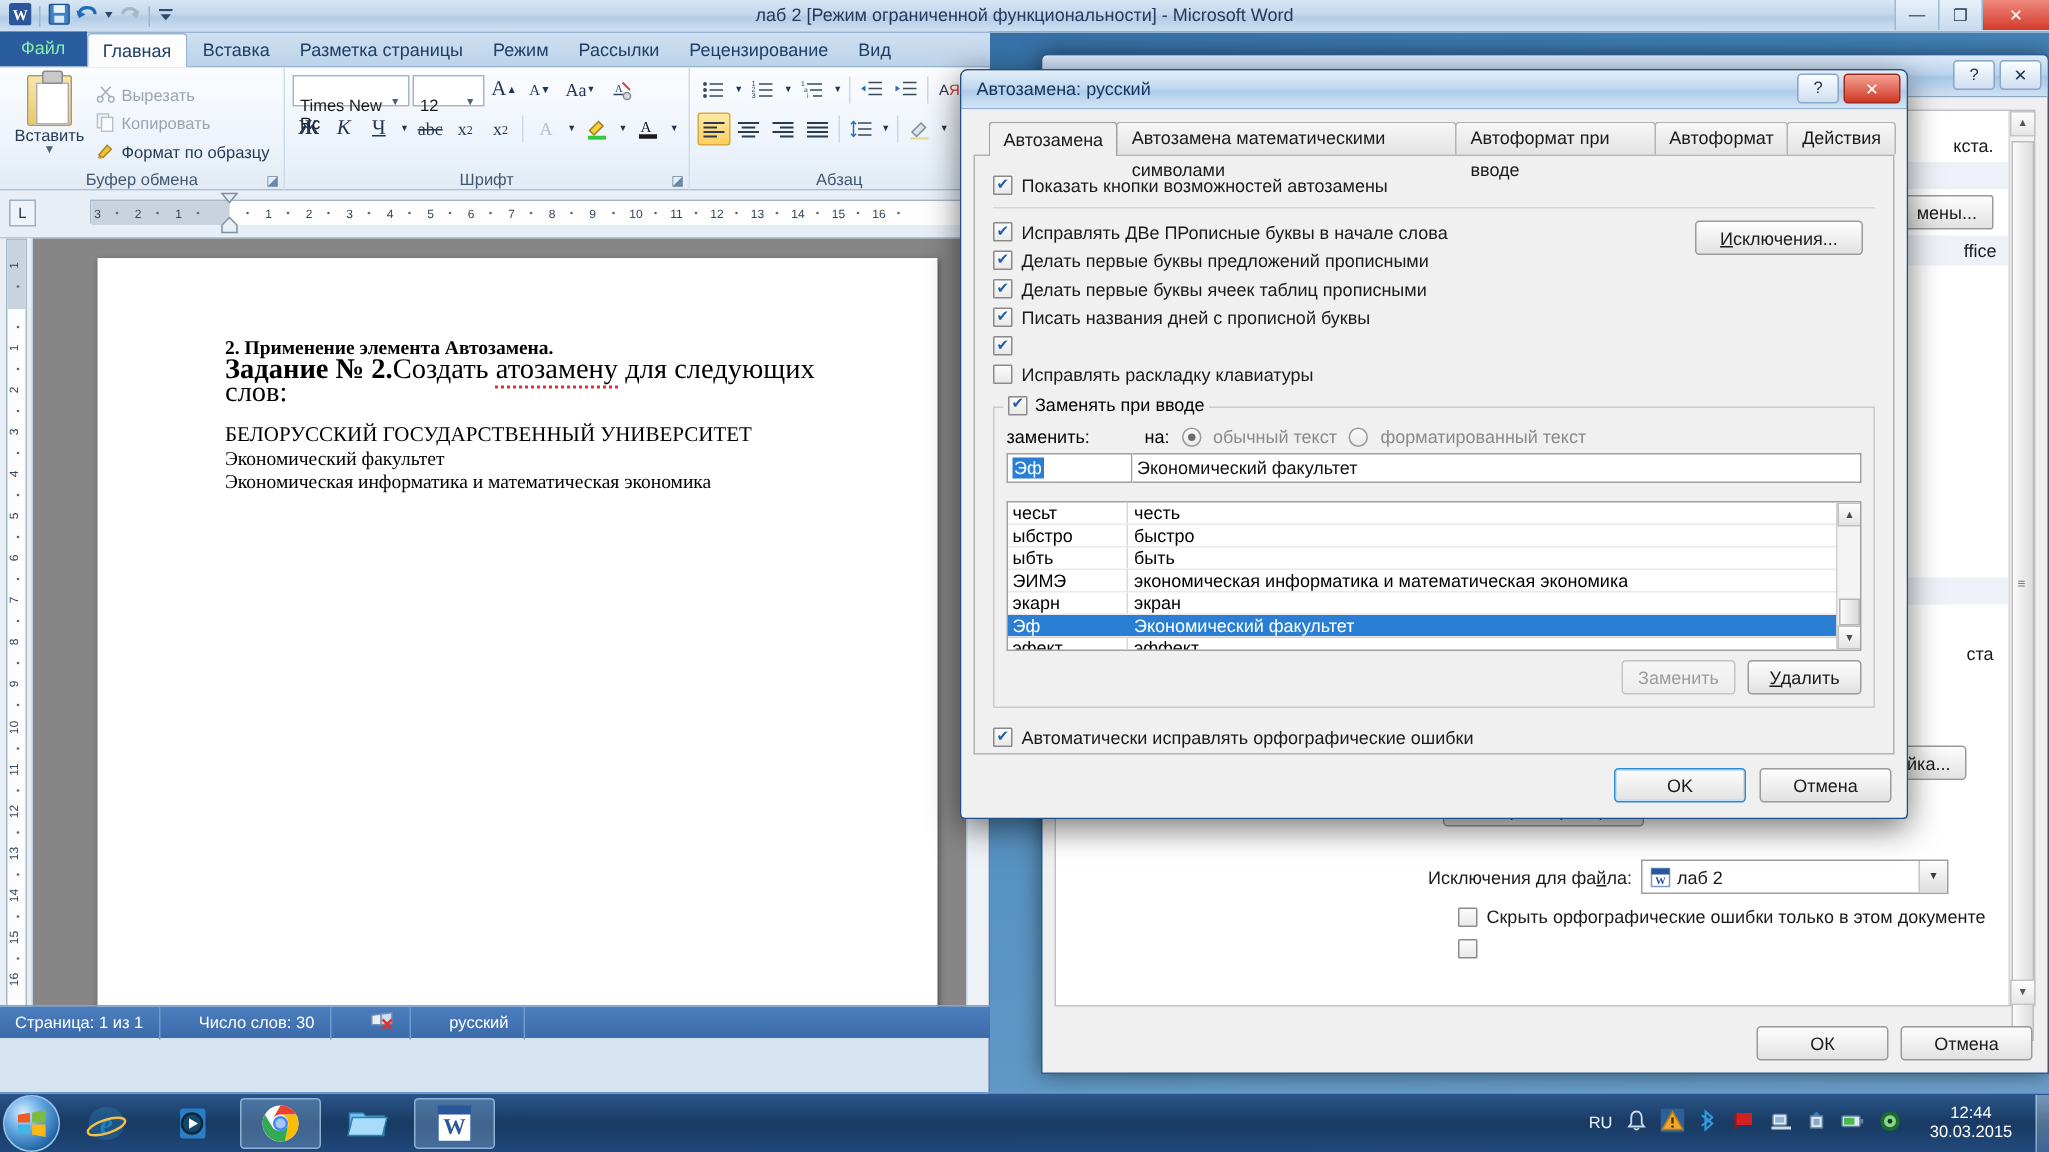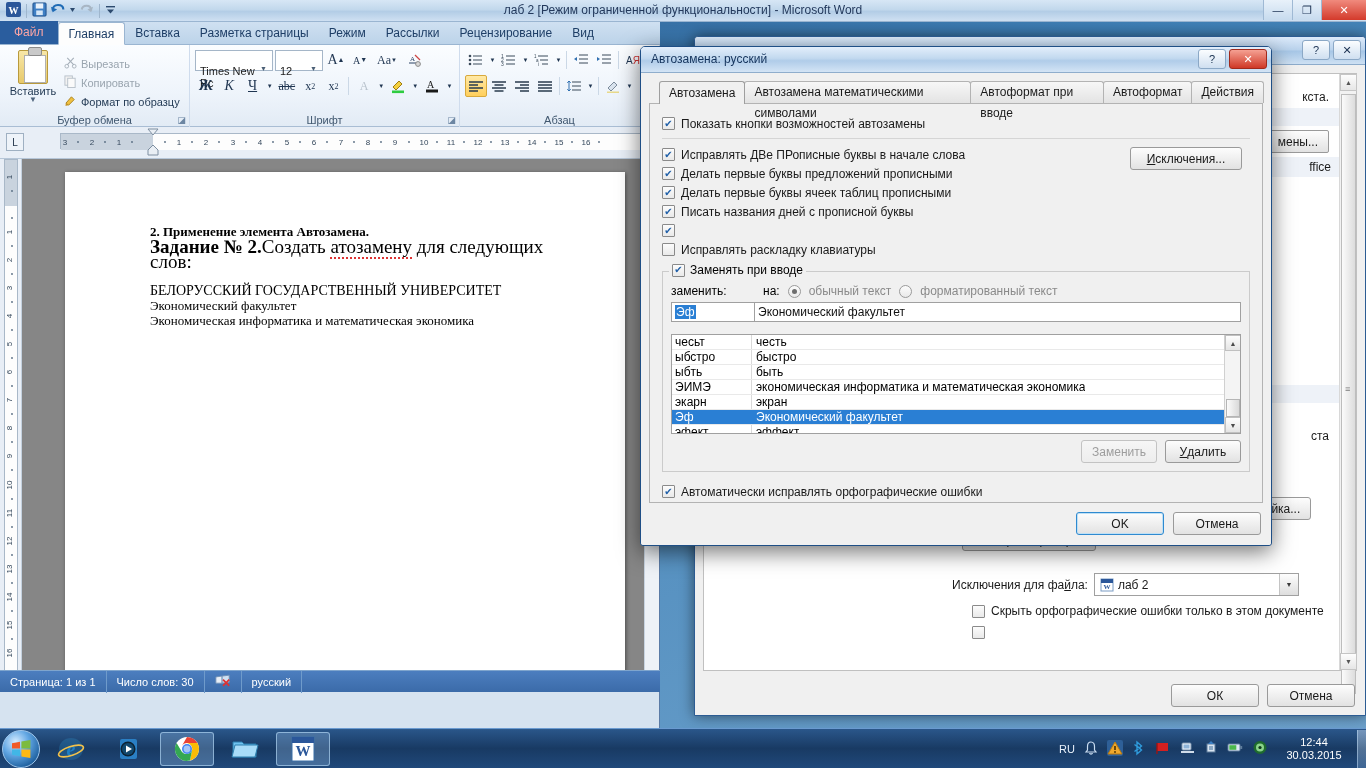--- a/index.html
+++ b/index.html
@@ -48,21 +48,21 @@
   .tabs-row {
     position:absolute; left:0; top:22px; width:660px; height:23px;
     background: linear-gradient(180deg,#cfe0f1,#bcd3e9);
     border-bottom:1px solid #9ab5d1;
     display:flex; align-items:flex-end;
   }
   .tab {
     height:22px; padding:0 10px; line-height:22px; font-size:12px; color:#1e3e66;
     cursor:default; white-space:nowrap;
   }
-  .tab.file { background:#2a5d9e; color:#fca5a5; font-weight:normal; height:23px; line-height:23px; padding:0 14px;}
+  .tab.file { background:#2a5d9e; color:#86efac; font-weight:normal; height:23px; line-height:23px; padding:0 14px;}
   .tab.active {
     background:#fdfdfd; border:1px solid #9ab5d1; border-bottom:1px solid #fdfdfd;
     border-radius:3px 3px 0 0; margin-bottom:-1px; height:23px; line-height:22px;
   }
 
   .ribbon {
     position:absolute; left:0; top:45px; width:660px; height:82px;
     background: linear-gradient(180deg,#fbfdff 0%, #eef4fb 60%, #e2ebf5 100%);
     border-bottom:1px solid #a9bdd4;
     display:flex;
@@ -144,21 +144,21 @@
   .docscroll{
     position:absolute;right:0;top:159px;width:15px;bottom:46px;background:#eef2f7;border-left:1px solid #c8d4e1;
   }
   .docscroll .thumb{position:absolute;left:1px;top:16px;width:13px;height:120px;background:linear-gradient(90deg,#f7fafd,#cfdcea);border:1px solid #9fb2c6;border-radius:2px;}
   .docscroll .arrow{position:absolute;left:0;width:15px;height:15px;display:flex;align-items:center;justify-content:center;font-size:7px;color:#41576e;background:linear-gradient(180deg,#f7fafd,#dde6f0);border:1px solid #b7c6d6;}
 
   .statusbar{
     position:absolute;left:0;bottom:38px;width:660px;height:22px;
     background: linear-gradient(180deg,#4c7ebf,#3b6ba9);
     border-top:1px solid #7fa5cd;
-    display:flex;align-items:center;color:#fff;font-size:11px;
+    display:flex;align-items:center;color:#fff;font-size:11px;gap:16px;
   }
   .statusbar .sitem{padding:0 10px;height:22px;display:flex;align-items:center;gap:5px;border-right:1px solid #6f9bcb;}
 
   
   #options-dialog{
     position:absolute;left:694px;top:36px;width:672px;height:680px;
     background:#f0f0f0;
     border:1px solid #2c5c93;
     border-radius:4px 4px 0 0;
     box-shadow:0 0 14px rgba(0,0,0,.5);

